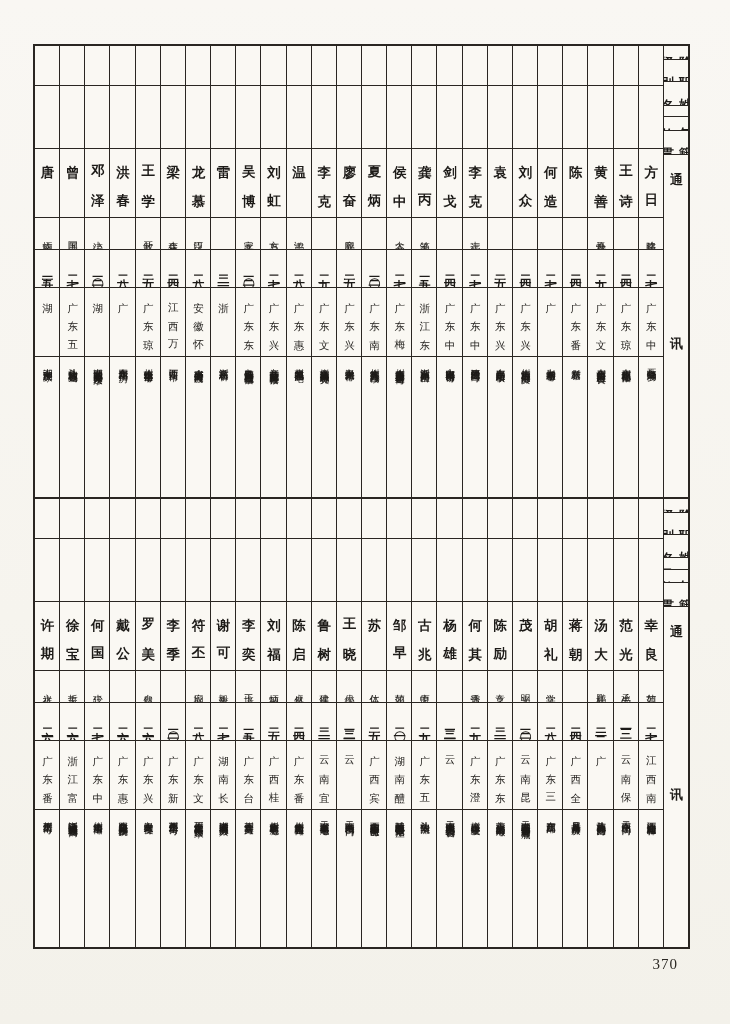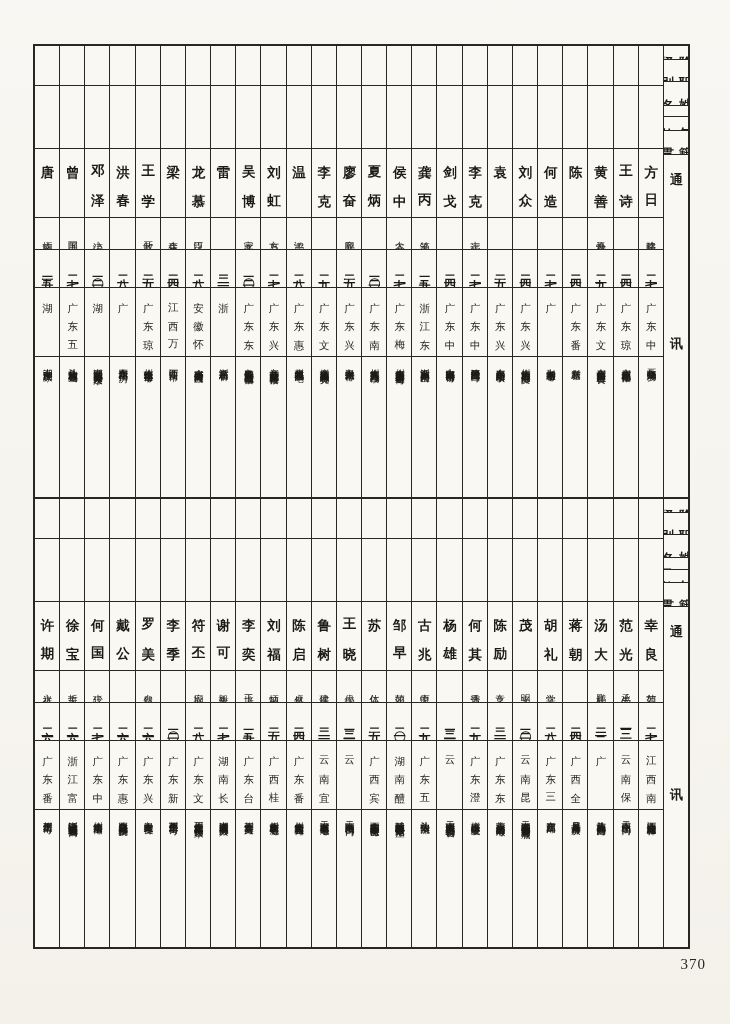--- a/index.html
+++ b/index.html
@@ -57,21 +57,21 @@
   .hcol .cell{justify-content:center;}
   .hcell .vtext{
     font-size:13px;font-weight:700;
     height:calc(100% - 12px);margin-top:6px;
     text-align:justify;text-align-last:justify;
     letter-spacing:0;
   }
   .hcell.small .vtext{height:auto;margin-top:0;letter-spacing:2px;}
   .hcell.r-alias,.hcell.r-age{align-items:center;}
   .page-number{
-    position:absolute;right:24px;top:956px;
+    position:absolute;right:52px;top:956px;
     font-size:15px;letter-spacing:1px;color:#2a2722;
   }
 </style>
 </head>
 <body>
 
 <div class="page">
   <div class="tables">
 
     <div class="grid top" id="top-grid">

